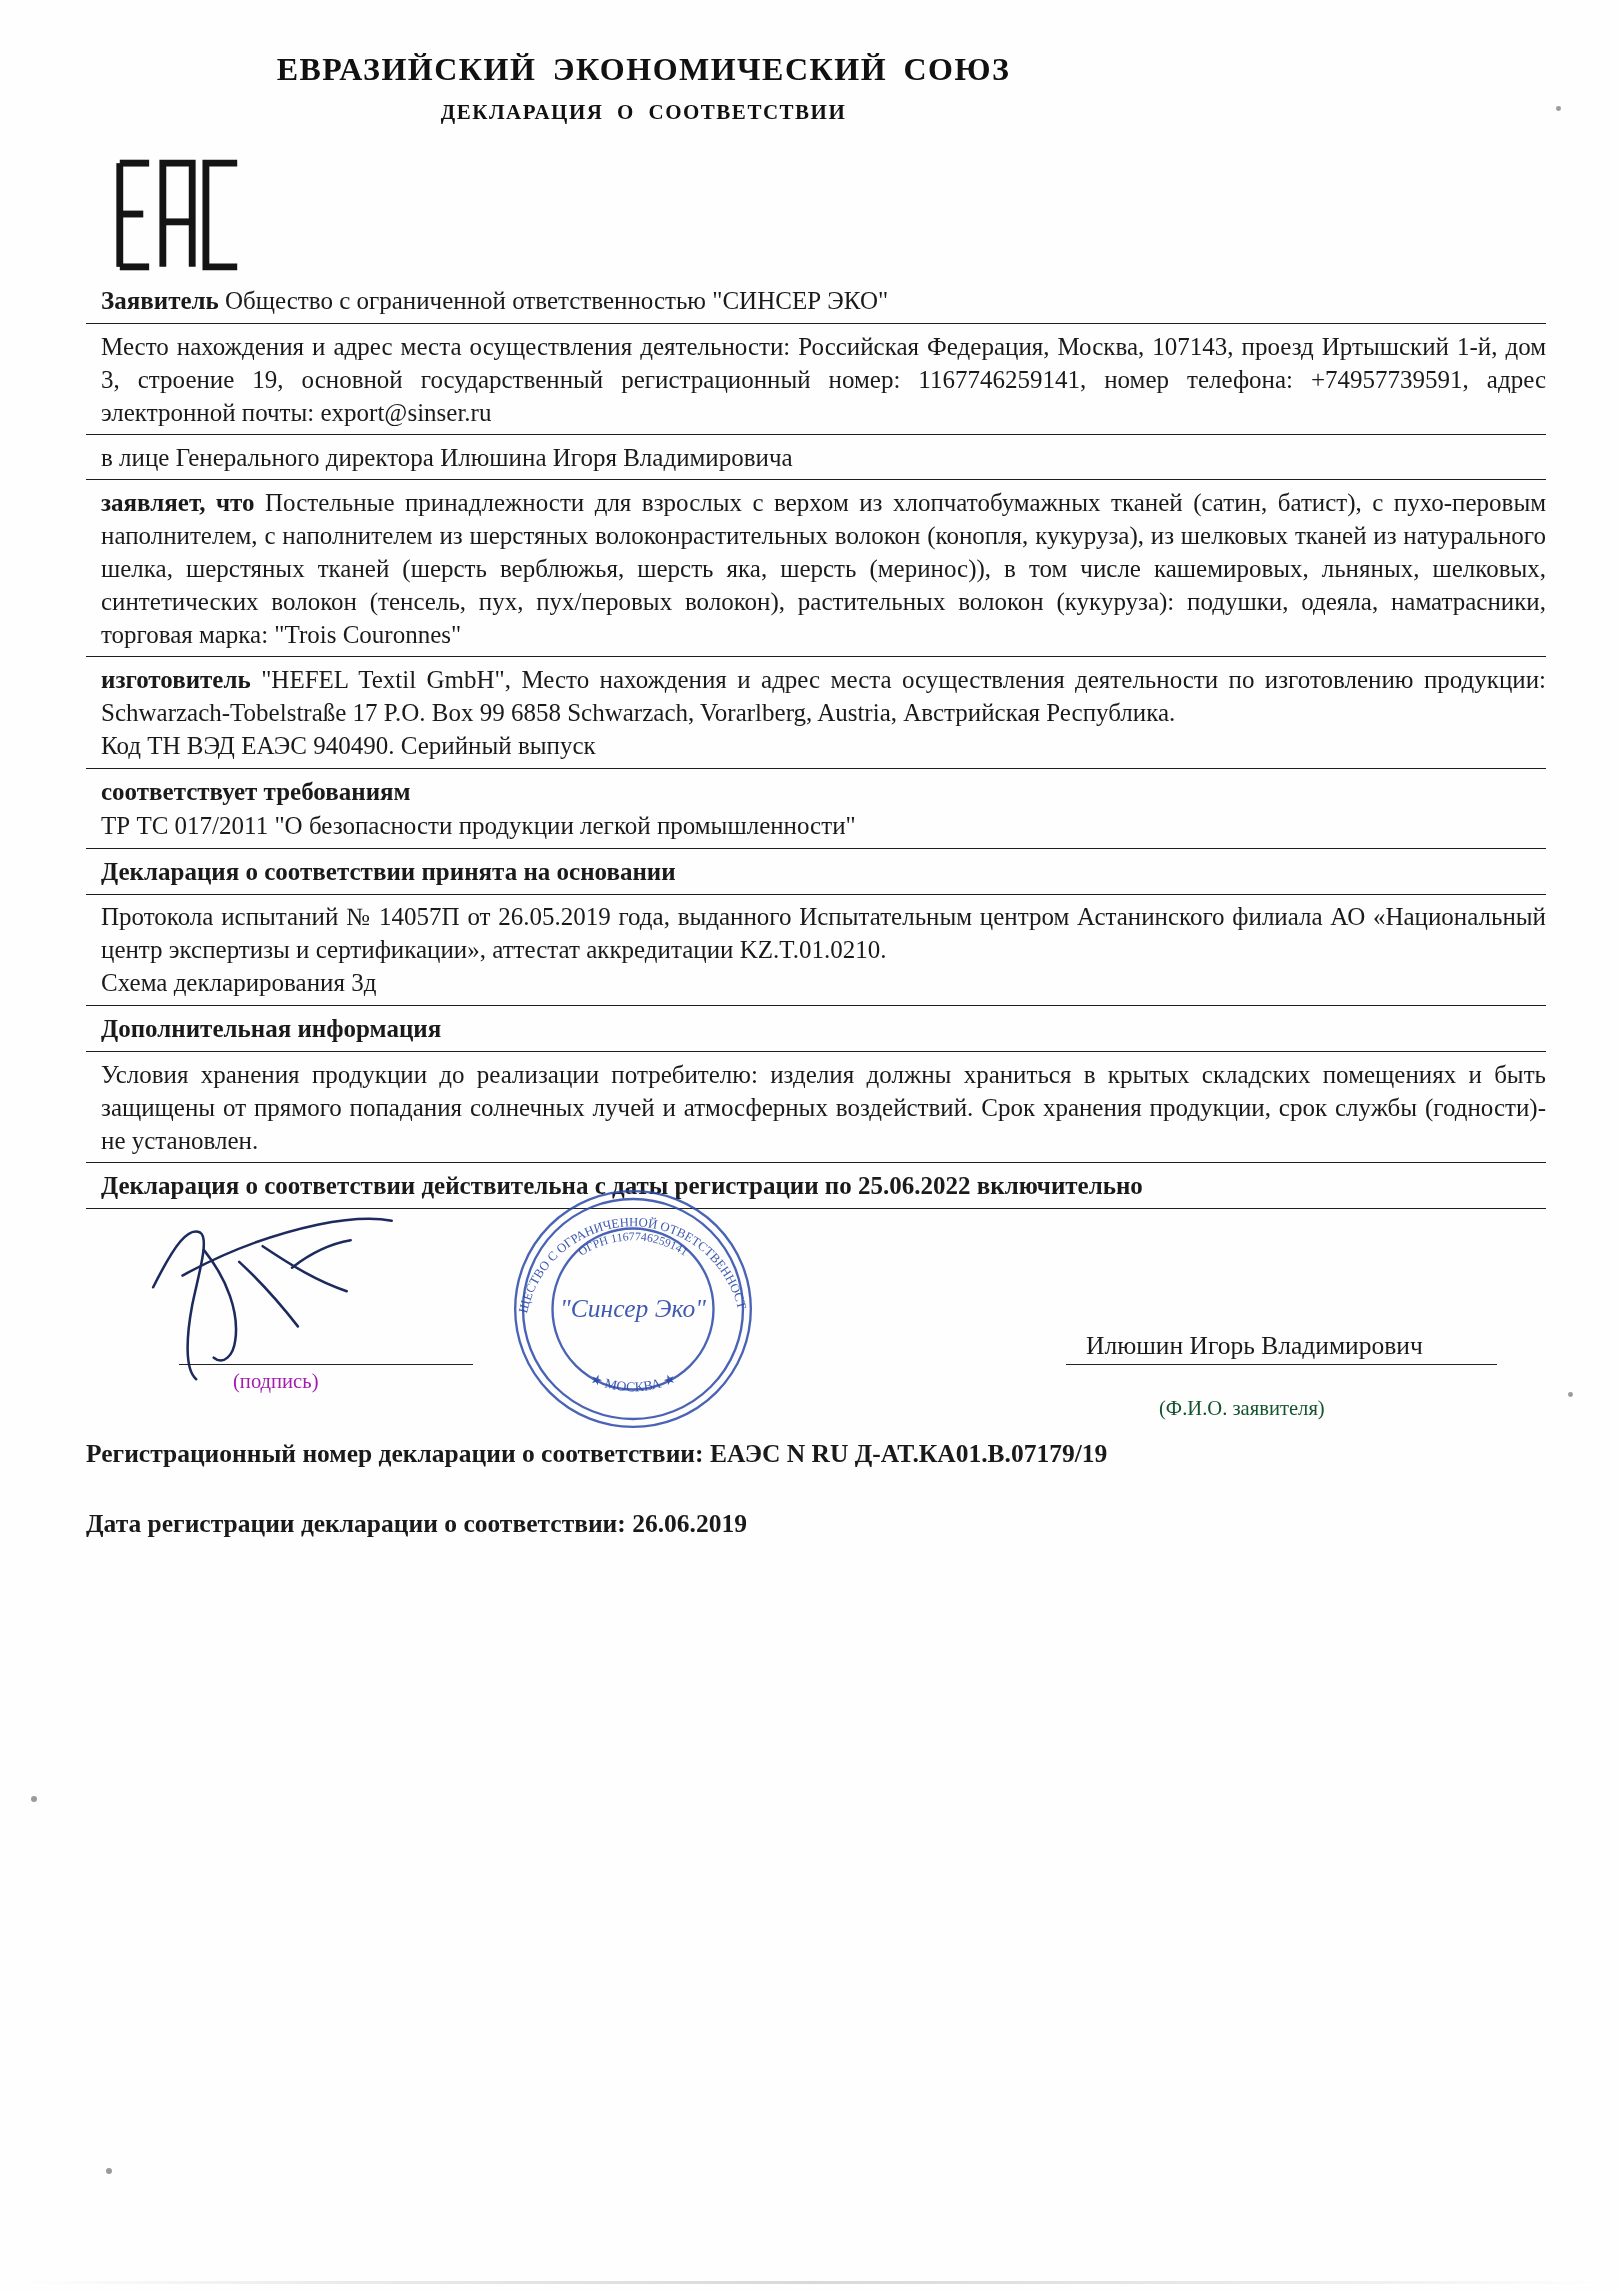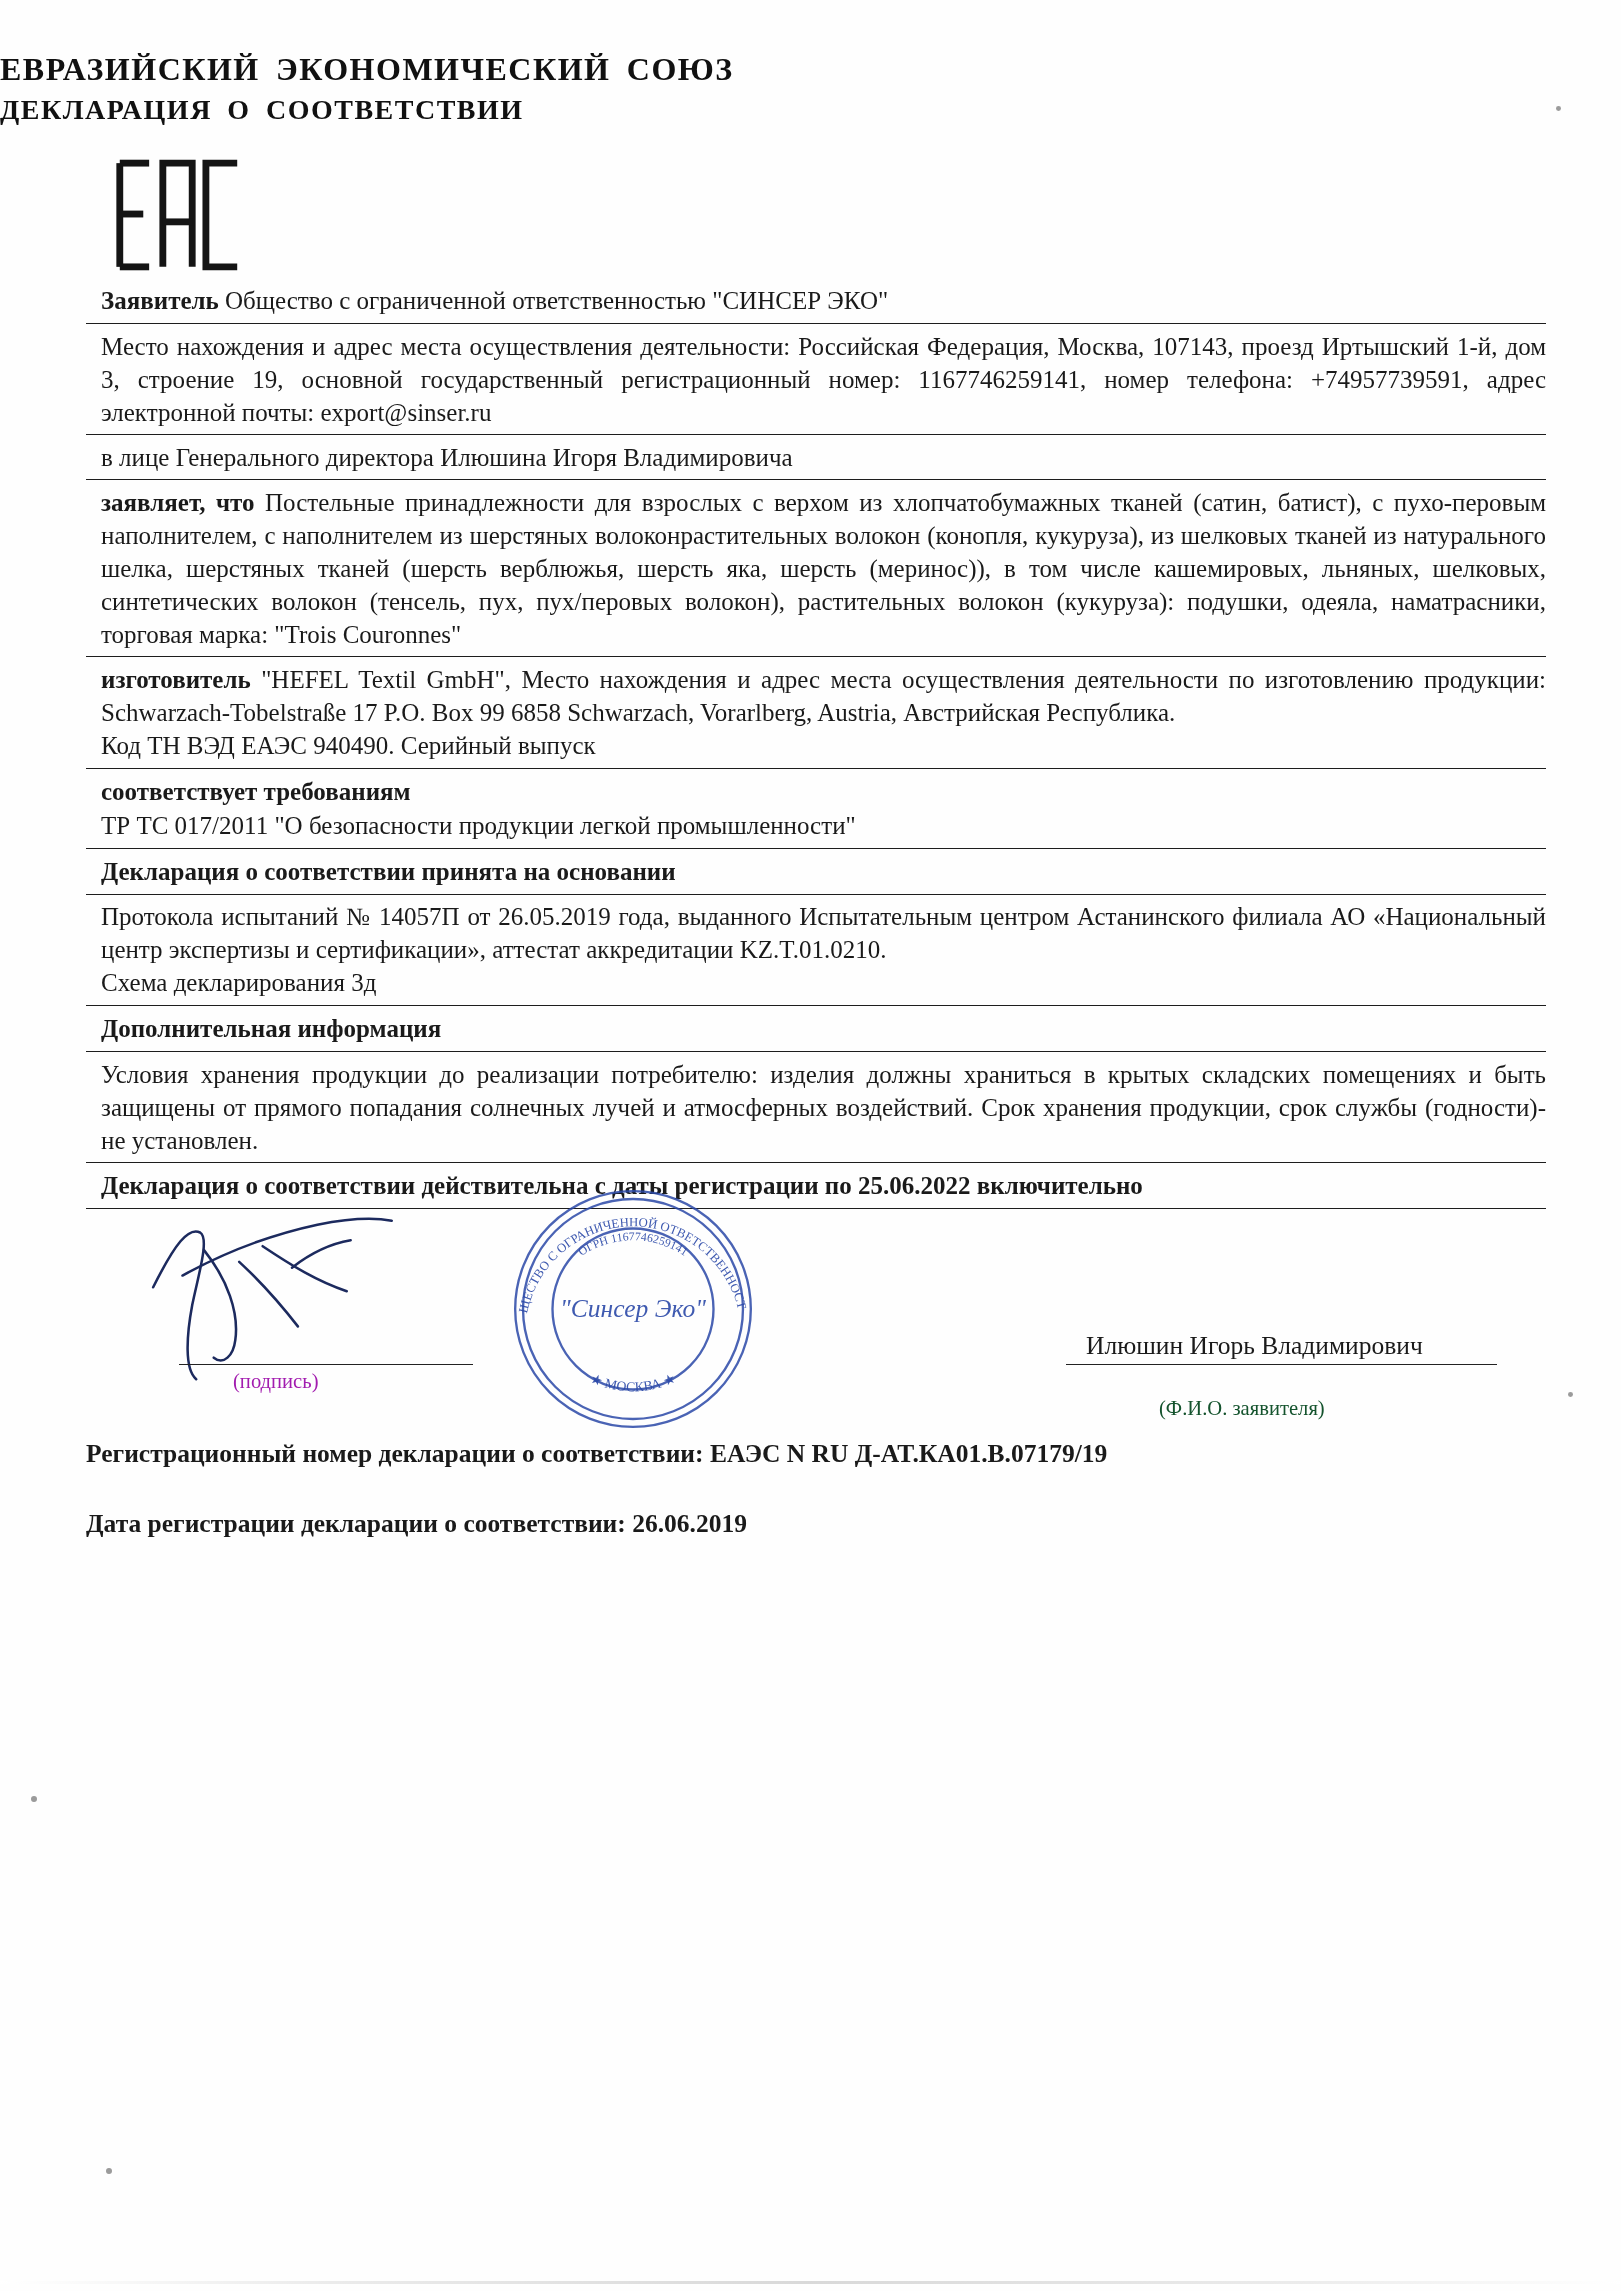--- a/index.html
+++ b/index.html
@@ -22,35 +22,35 @@
     height: 2292px;
     background: #fefefe;
   }
 
   
   .header {
     position: absolute;
     left: 0;
     top: 51px;
     width: 1287px;
-    text-align: left;
+    text-align: center;
   }
   .header .line1 {
     font-size: 32px;
     font-weight: bold;
     letter-spacing: 1.5px;
     word-spacing: 6.9px;
     color: #111;
   }
   .header .line2 {
-    font-size: 28px;
+    font-size: 21px;
     font-weight: bold;
     letter-spacing: 1.5px;
     word-spacing: 6.9px;
-    margin-top: 6px;
+    margin-top: 12px;
     color: #111;
   }
 
   
   .eac {
     position: absolute;
     left: 110px;
     top: 157px;
     width: 137px;
     height: 116px;

